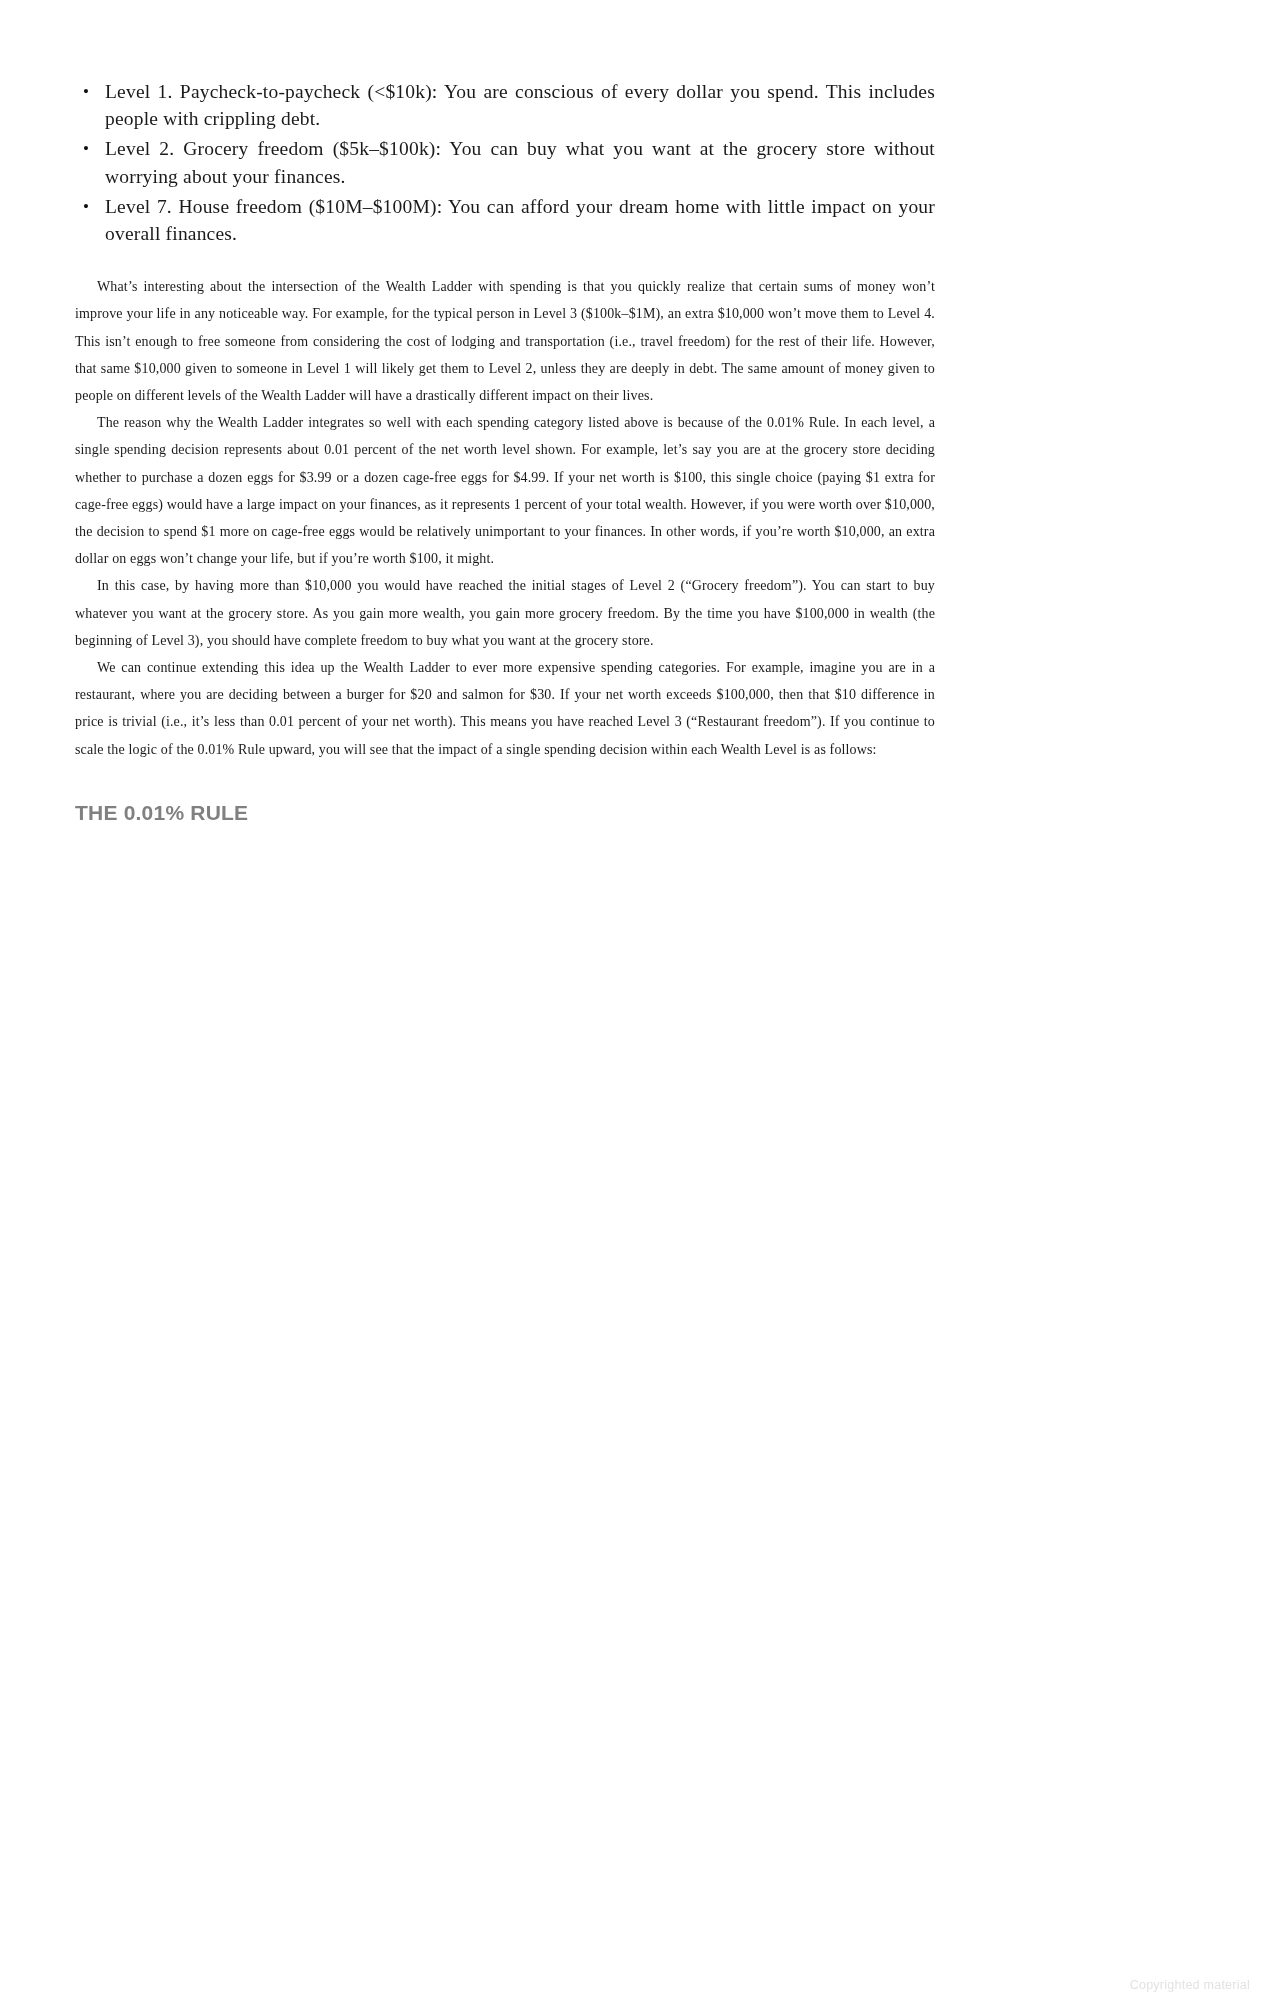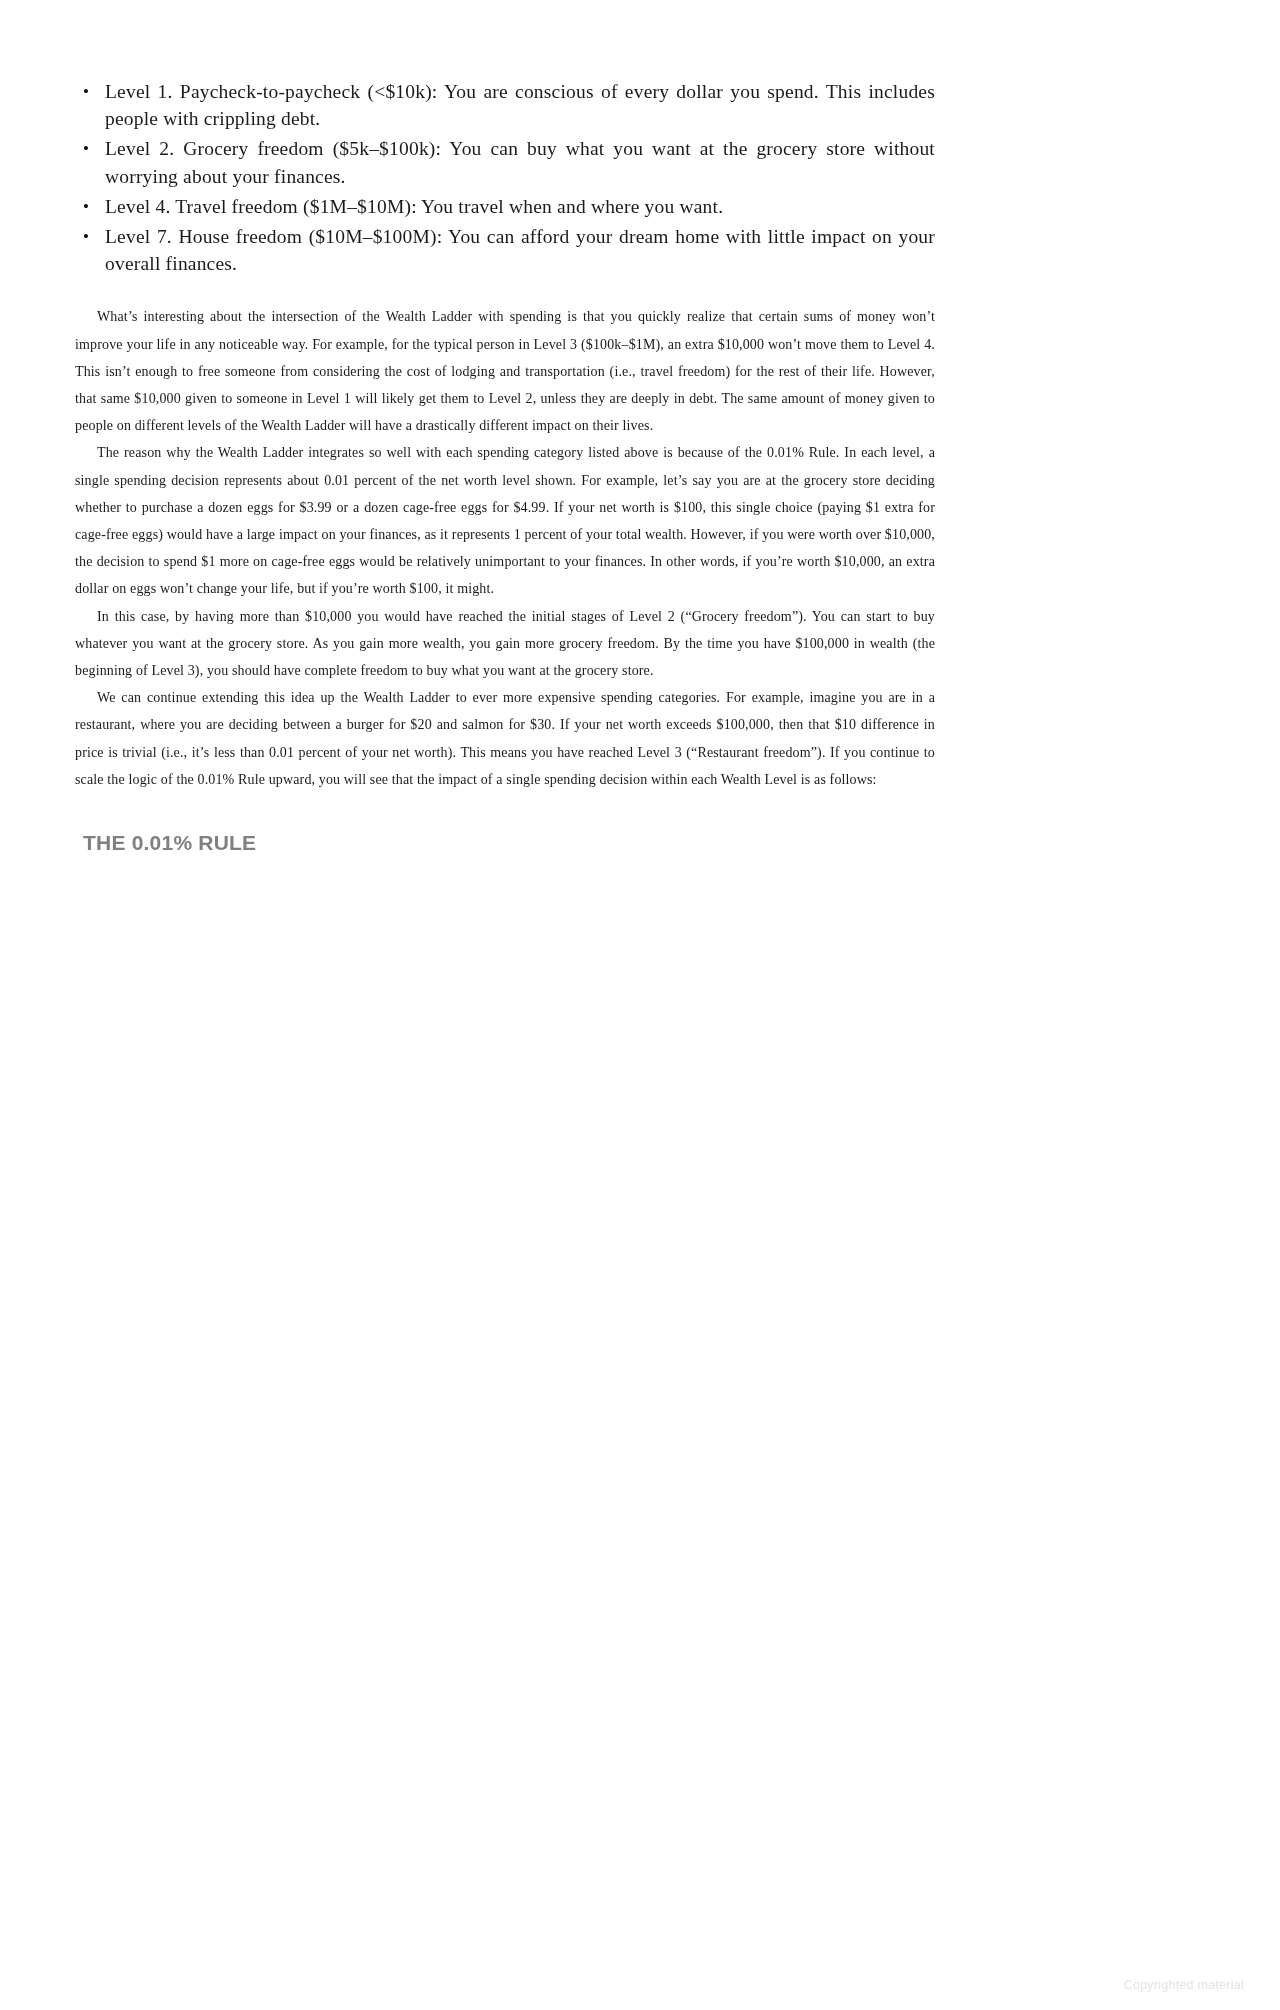--- a/index.html
+++ b/index.html
@@ -79,32 +79,32 @@
     margin-top: 26px;
   }
 
   
   h2.section-heading {
     font-family: "Liberation Sans", "DejaVu Sans", sans-serif;
     font-size: 21px;
     font-weight: bold;
     color: #808080;
     letter-spacing: 0.01em;
-    margin: 8px;
+    margin: 0;
     padding: 0;
   }
   .heading-wrap {
     margin-top: 38px;
     margin-bottom: 26px;
   }
 
   
   .footer-note {
     position: absolute;
-    right: 36px;
+    right: 30px;
     bottom: 18px;
     font-family: "Liberation Sans", "DejaVu Sans", sans-serif;
     font-size: 12.5px;
     color: #e2e2e2;
     letter-spacing: 0.02em;
     white-space: nowrap;
   }
 </style>
 </head>
 <body>
@@ -113,23 +113,20 @@
   <div class="content">
 
     <ul class="bullets wealth-ladder-list">
       <li>
         <span class="lvl">Level 1</span><span>. Paycheck-to-paycheck (&lt;$10k): You are conscious of every dollar you spend. This includes people with crippling debt.</span>
       </li>
       <li>
         <span class="lvl">Level 2</span><span>. Grocery freedom ($5k–$100k): You can buy what you want at the grocery store without worrying about your finances.</span>
       </li>
       <li>
-        <span class="lvl">Level 4</span><span>. Travel freedom ($1M–$10M): You travel when and where you want.</span>
-      </li>
-      <li>
         <span class="lvl">Level 7</span><span>. House freedom ($10M–$100M): You can afford your dream home with little impact on your overall finances.</span>
       </li>
     </ul>
 
     <p class="body first">What’s interesting about the intersection of the Wealth Ladder with spending is that you quickly realize that certain sums of money won’t improve your life in any noticeable way. For example, for the typical person in Level 3 ($100k–$1M), an extra $10,000 won’t move them to Level 4. This isn’t enough to free someone from considering the cost of lodging and transportation (i.e., travel freedom) for the rest of their life. However, that same $10,000 given to someone in Level 1 will likely get them to Level 2, unless they are deeply in debt. The same amount of money given to people on different levels of the Wealth Ladder will have a drastically different impact on their lives.</p>
     <p class="body">The reason why the Wealth Ladder integrates so well with each spending category listed above is because of the 0.01% Rule. In each level, a single spending decision represents about 0.01 percent of the net worth level shown. For example, let’s say you are at the grocery store deciding whether to purchase a dozen eggs for $3.99 or a dozen cage-free eggs for $4.99. If your net worth is $100, this single choice (paying $1 extra for cage-free eggs) would have a large impact on your finances, as it represents 1 percent of your total wealth. However, if you were worth over $10,000, the decision to spend $1 more on cage-free eggs would be relatively unimportant to your finances. In other words, if you’re worth $10,000, an extra dollar on eggs won’t change your life, but if you’re worth $100, it might.</p>
     <p class="body">In this case, by having more than $10,000 you would have reached the initial stages of Level 2 (“Grocery freedom”). You can start to buy whatever you want at the grocery store. As you gain more wealth, you gain more grocery freedom. By the time you have $100,000 in wealth (the beginning of Level 3), you should have complete freedom to buy what you want at the grocery store.</p>
     <p class="body">We can continue extending this idea up the Wealth Ladder to ever more expensive spending categories. For example, imagine you are in a restaurant, where you are deciding between a burger for $20 and salmon for $30. If your net worth exceeds $100,000, then that $10 difference in price is trivial (i.e., it’s less than 0.01 percent of your net worth). This means you have reached Level 3 (“Restaurant freedom”). If you continue to scale the logic of the 0.01% Rule upward, you will see that the impact of a single spending decision within each Wealth Level is as follows:</p>
 
     <div class="heading-wrap">

